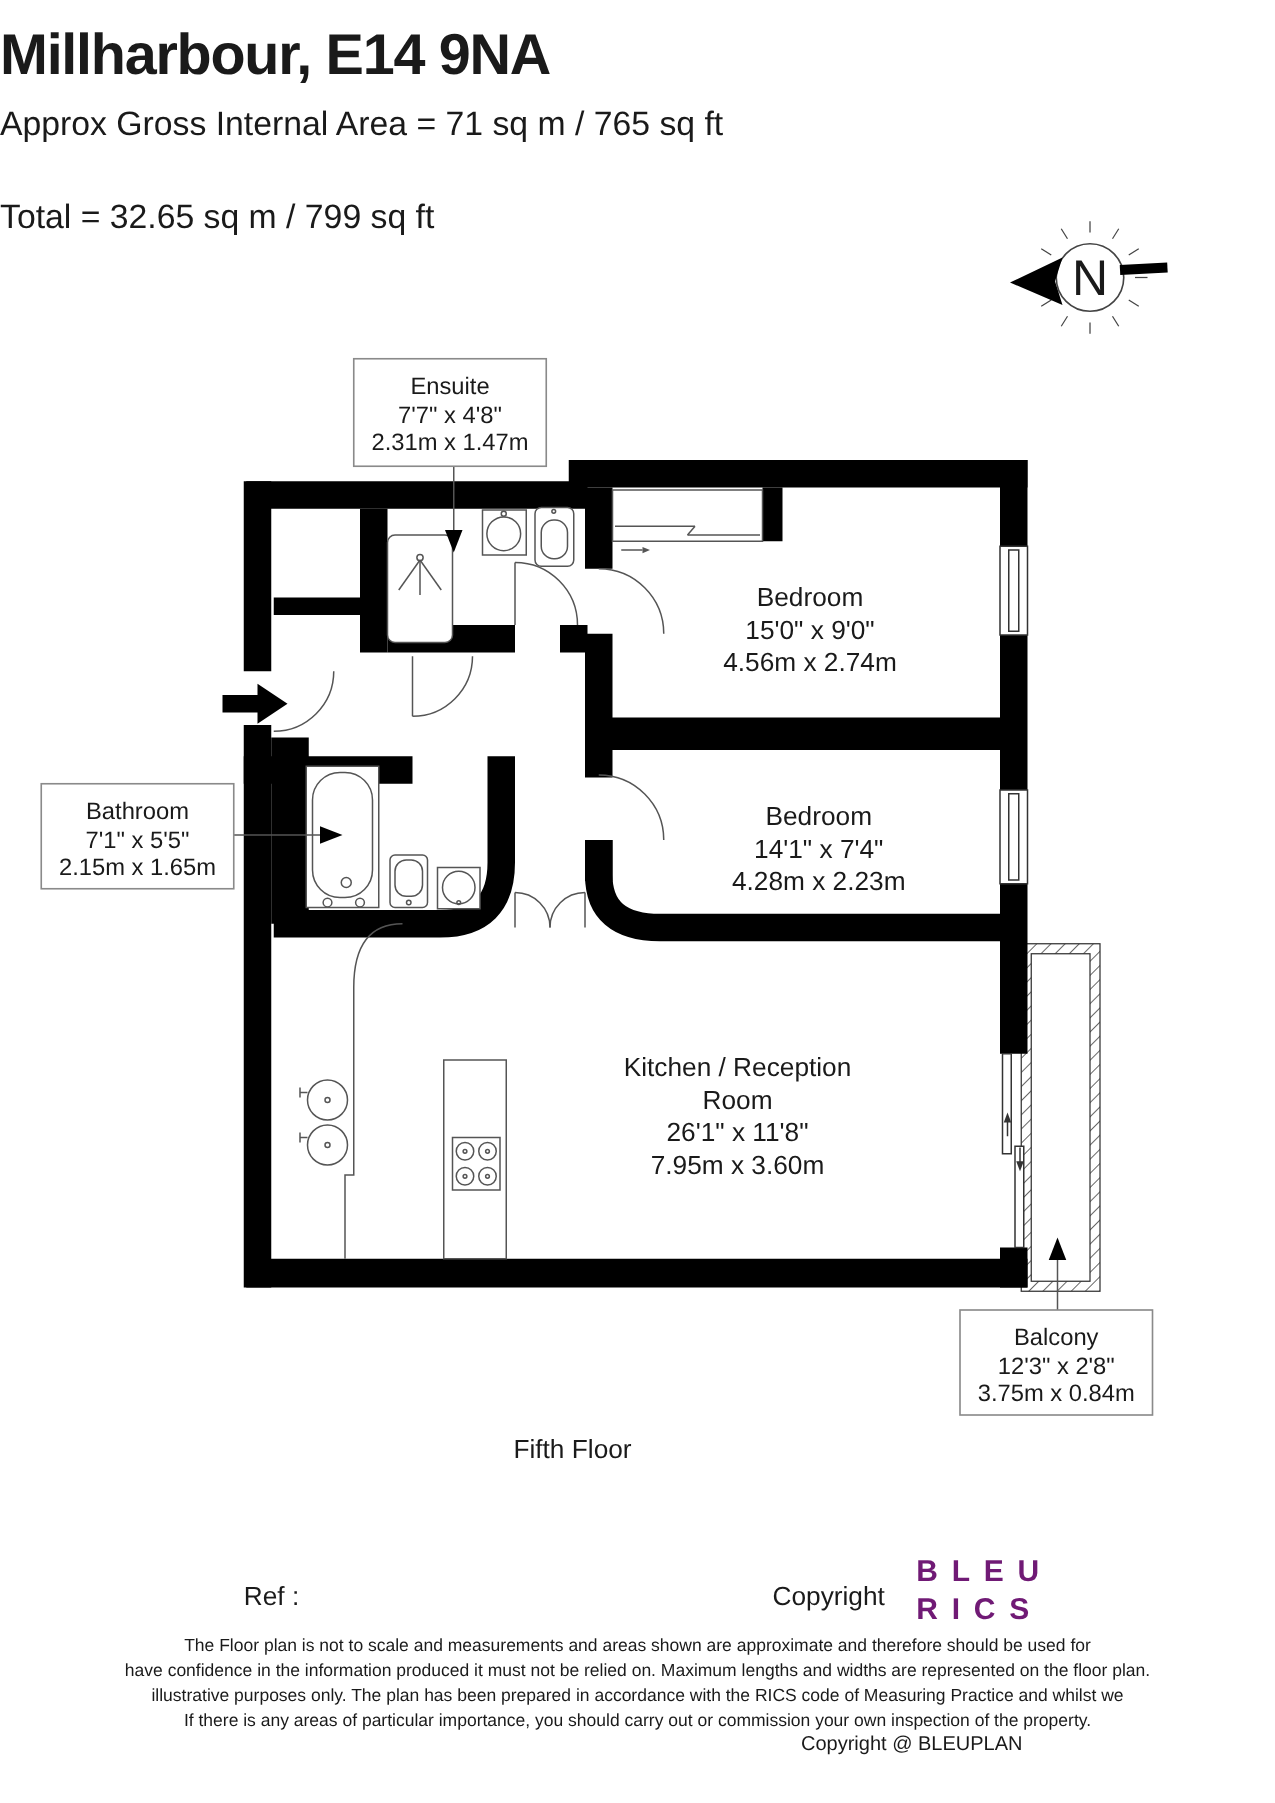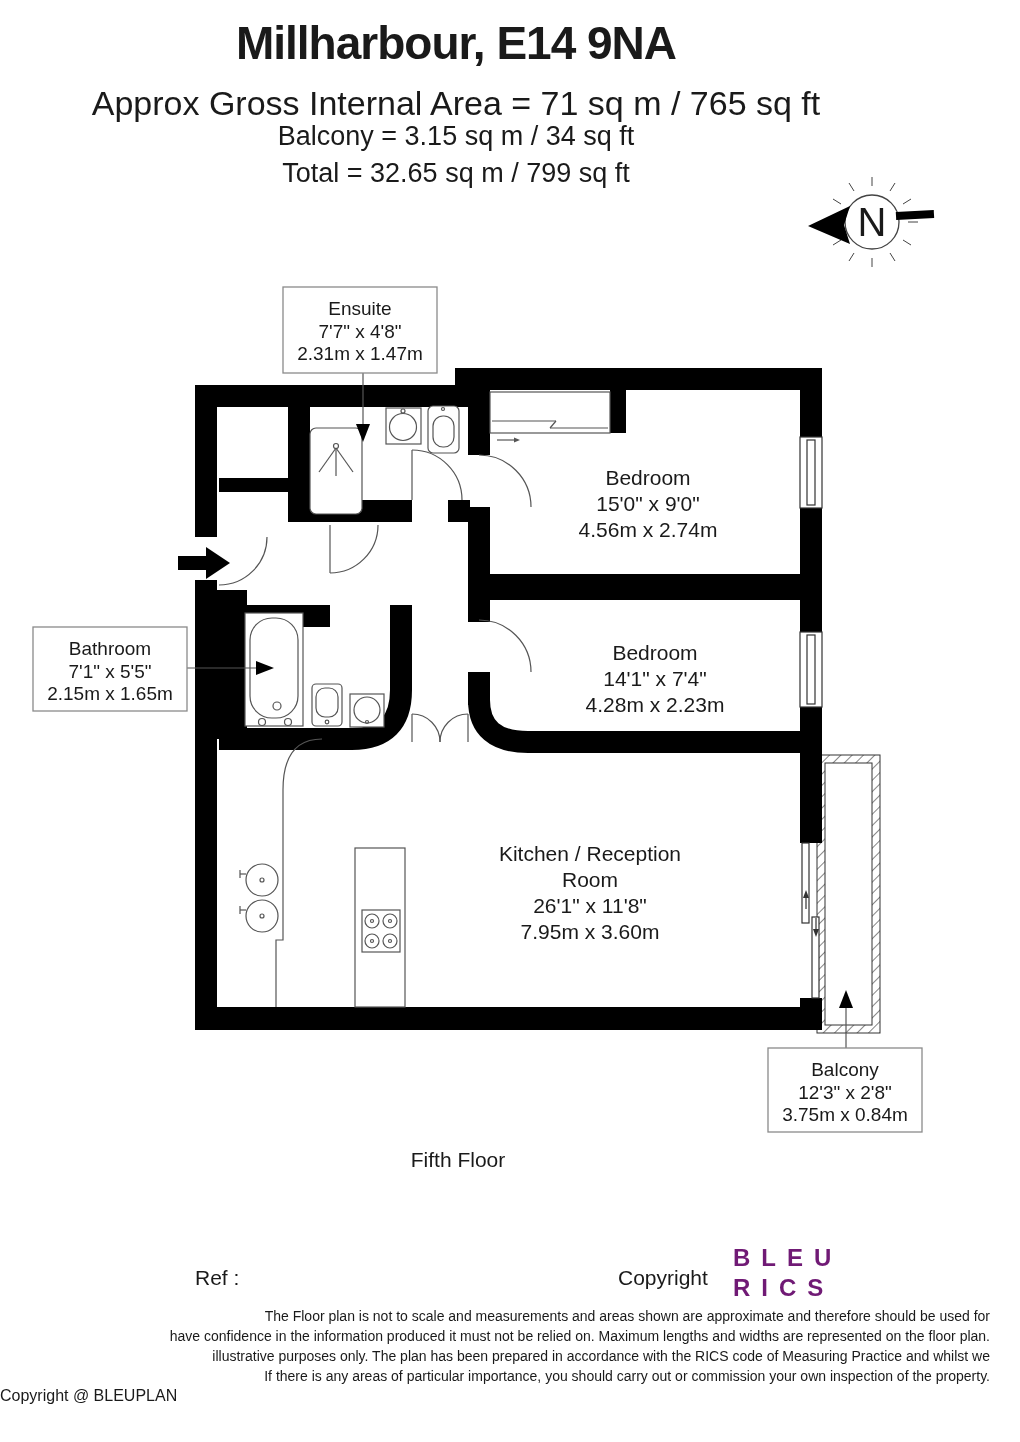--- a/index.html
+++ b/index.html
@@ -1,40 +1,39 @@
 <!DOCTYPE html>
 <html><head>
 <meta charset="utf-8">
 <style>
   html,body{margin:0;padding:0;background:#ffffff;}
   body{font-family:"Liberation Sans", sans-serif; color:#1a1a1a;}
   .page{position:relative;width:1020px;height:1442px;background:#fff;overflow:hidden;}
-  .hdr{position:absolute;left:0;width:912px;text-align:center;}
+  .hdr{position:absolute;left:0;width:912px;text-align:left;}
   .title{top:16px;font-size:46px;font-weight:bold;letter-spacing:-1px;}
-  .sub1{top:84px;font-size:34px;}
+  .sub1{top:84px;font-size:27px;}
   .sub2{top:121px;font-size:27px;}
   .sub3{top:158px;font-size:27px;}
   .floorlabel{position:absolute;top:1148px;left:0;width:916px;text-align:center;font-size:21px;}
   .ref{position:absolute;top:1266px;left:195px;font-size:21px;}
   .copyright{position:absolute;top:1266px;left:618px;font-size:21px;}
   .logo{position:absolute;top:1243px;left:733px;color:#701a75;font-weight:bold;font-size:24px;letter-spacing:11px;line-height:30px;white-space:nowrap;}
-  .disclaimer{position:absolute;top:1306px;left:30px;width:960px;text-align:right;font-size:14px;line-height:20px;}
-  .copyline{position:absolute;top:1387px;left:0;width:818px;text-align:left;font-size:16px;}
+  .disclaimer{position:absolute;top:1306px;left:30px;width:960px;text-align:center;font-size:14px;line-height:20px;}
+  .copyline{position:absolute;top:1387px;left:0;width:818px;text-align:right;font-size:16px;}
   svg text{font-family:"Liberation Sans", sans-serif;fill:#1a1a1a;}
   .roomlbl{font-size:21px;}
   .boxlbl{font-size:19px;}
 </style>
 </head>
 <body>
 
 <div class="page">
 
   <div class="hdr title">Millharbour, E14 9NA</div>
   <div class="hdr sub1">Approx Gross Internal Area = 71 sq m / 765 sq ft</div>
-  <div class="hdr sub2">Balcony = 3.15 sq m / 34 sq ft</div>
   <div class="hdr sub3">Total = 32.65 sq m / 799 sq ft</div>
 
   <svg width="1020" height="1442" viewBox="0 0 1020 1442" style="position:absolute;top:0;left:0;">
     <defs>
       <pattern id="hatch" width="8" height="8" patternTransform="rotate(45)" patternUnits="userSpaceOnUse">
         <line x1="0" y1="0" x2="0" y2="8" stroke="#333" stroke-width="1.2"></line>
       </pattern>
     </defs>
 
     <g>

